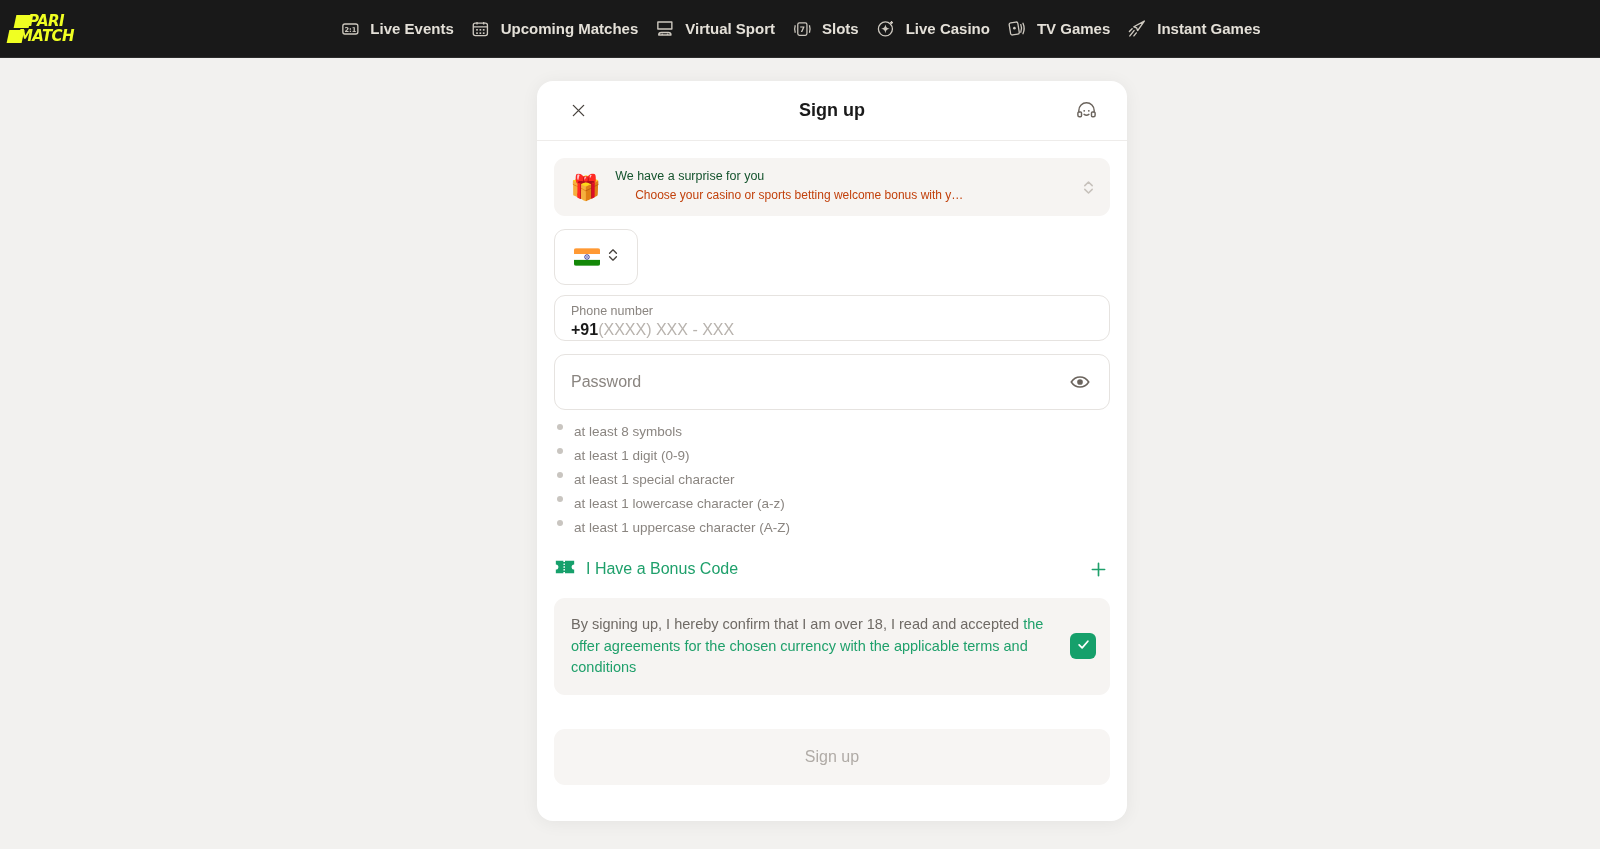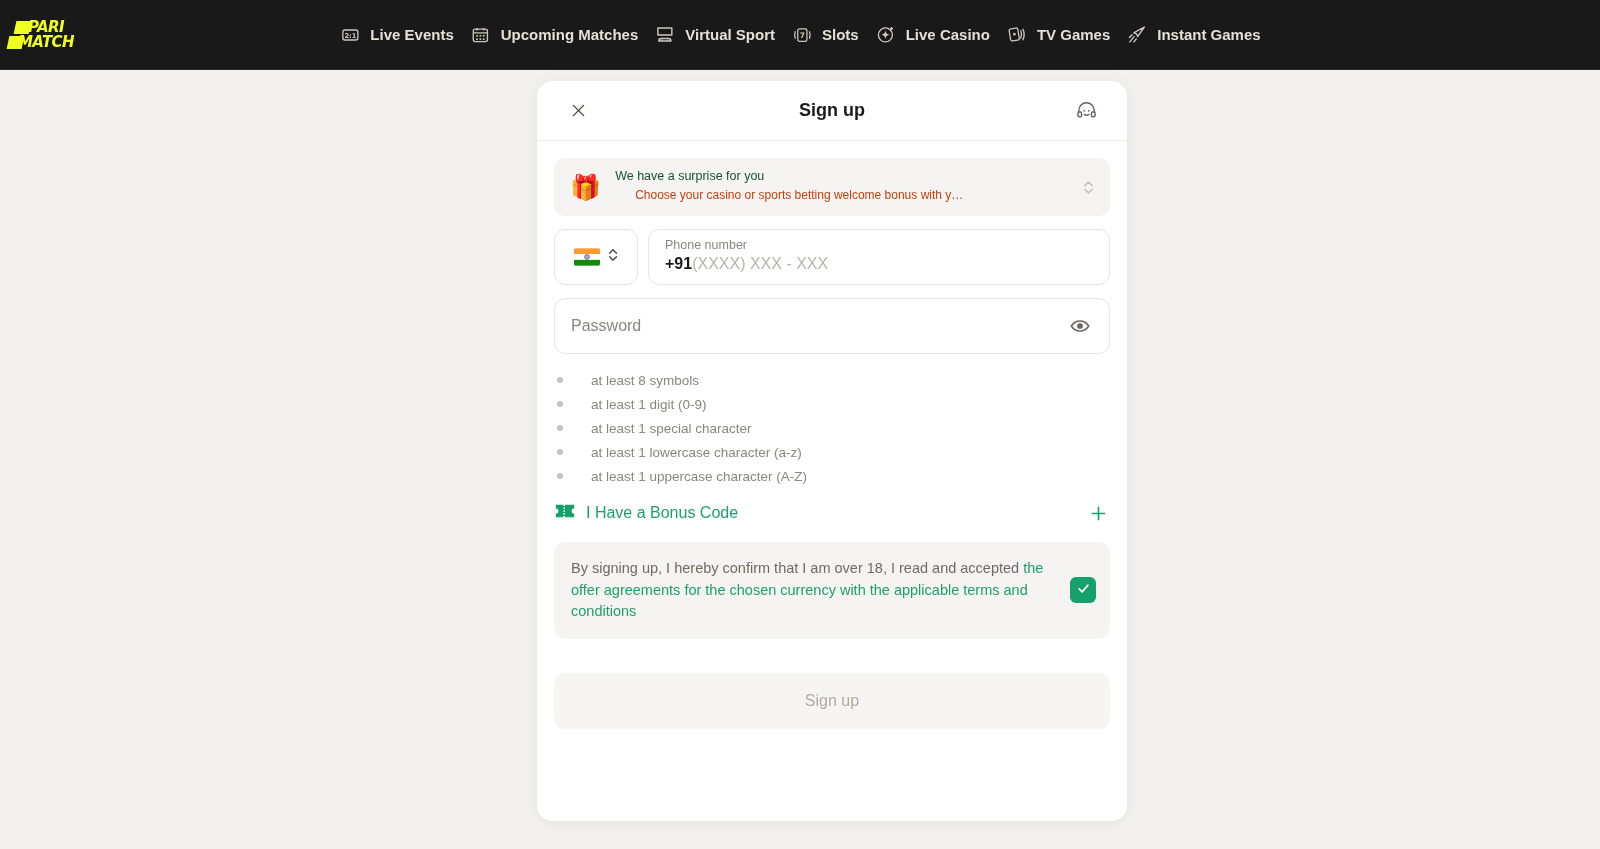--- a/index.html
+++ b/index.html
@@ -12,21 +12,21 @@
 
   body {
     font-family: "Liberation Sans", sans-serif;
     background: #f2f1ef;
     color: #1a1a1a;
     -webkit-font-smoothing: antialiased;
   }
 
   
   .topbar {
-    height: 70px;
+    height: 58px;
     background: #191919;
     display: flex;
     align-items: center;
     position: relative;
     border-bottom: 1px solid #2c2c2c;
   }
 
   .logo {
     margin-left: 14px;
     width: 88px;
@@ -157,20 +157,21 @@
     text-overflow: ellipsis;
     margin-left: 20px;
   }
   .chev-updown { flex: none; width: 16px; display:flex; align-items:center; justify-content:center; }
 
   
   .phone-row {
     display: flex;
     gap: 10px;
     margin-top: 13px;
+    flex-direction: column;
   }
   .country-sel {
     width: 84px;
     height: 56px;
     border: 1px solid #e6e3e0;
     border-radius: 11px;
     display: flex;
     align-items: center;
     justify-content: center;
     gap: 7px;
@@ -225,22 +226,21 @@
     width: 26px; height: 26px;
     display: flex; align-items: center; justify-content: center;
     cursor: pointer;
     flex: none;
   }
 
   
   .reqs { margin-top: 14px; padding-left: 3px; }
   .req {
     display: flex;
-    align-items: center;
-    gap: 28px;
+    gap: 11px;
     height: 24px;
   }
   .req-dot {
     width: 6px; height: 6px;
     border-radius: 50%;
     background: #c9c5c0;
     flex: none;
   }
   .req-text {
     font-size: 13.5px;

